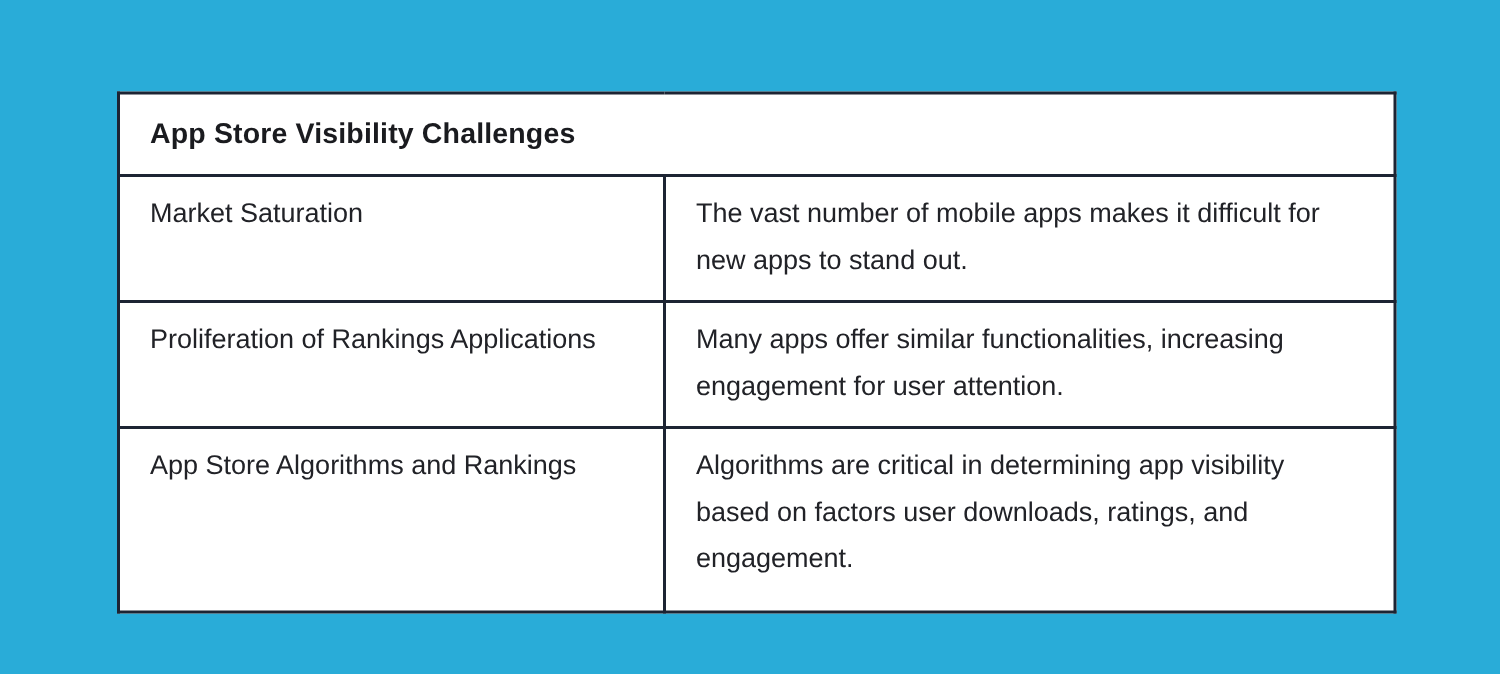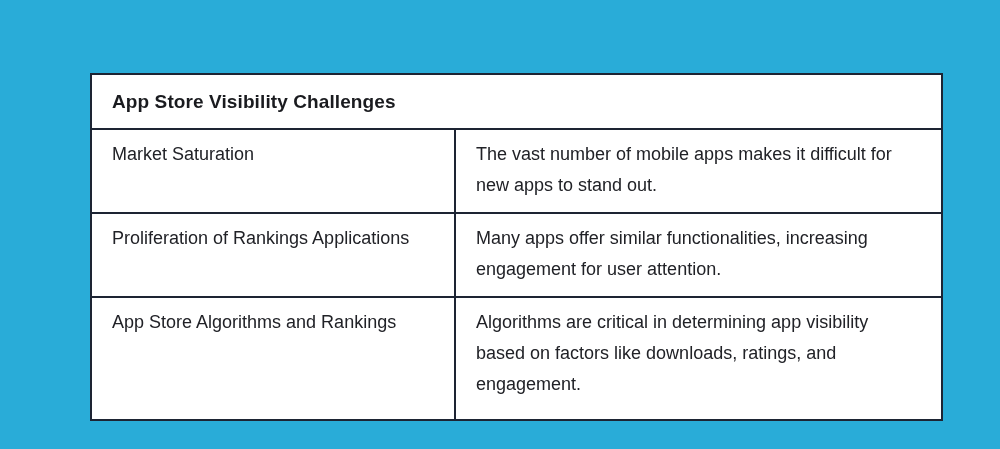--- a/index.html
+++ b/index.html
@@ -1,15 +1,15 @@
 <!DOCTYPE html>
 <html><head>
 <meta charset="utf-8">
 <style>
-  * { margin: 0; padding: 16px; box-sizing: border-box; }
+  * { margin: 0; padding: 4px; box-sizing: border-box; }
   html, body {
     width: 1000px;
     height: 449px;
     font-family: "Liberation Sans", sans-serif;
     overflow: hidden;
   }
   body {
     position: relative;
     background: #29ACD8;
   }
@@ -67,16 +67,16 @@
     <tr class="row-1">
       <td>Market Saturation</td>
       <td>The vast number of mobile apps makes it difficult for new apps to stand out.</td>
     </tr>
     <tr class="row-2">
       <td>Proliferation of Rankings Applications</td>
       <td>Many apps offer similar functionalities, increasing engagement for user attention.</td>
     </tr>
     <tr class="row-3">
       <td>App Store Algorithms and Rankings</td>
-      <td>Algorithms are critical in determining app visibility based on factors like downloads, ratings, and engagement.</td>
+      <td>Algorithms are critical in determining app visibility based on factors user downloads, ratings, and engagement.</td>
     </tr>
   </tbody>
 </table>
 
 </body></html>

